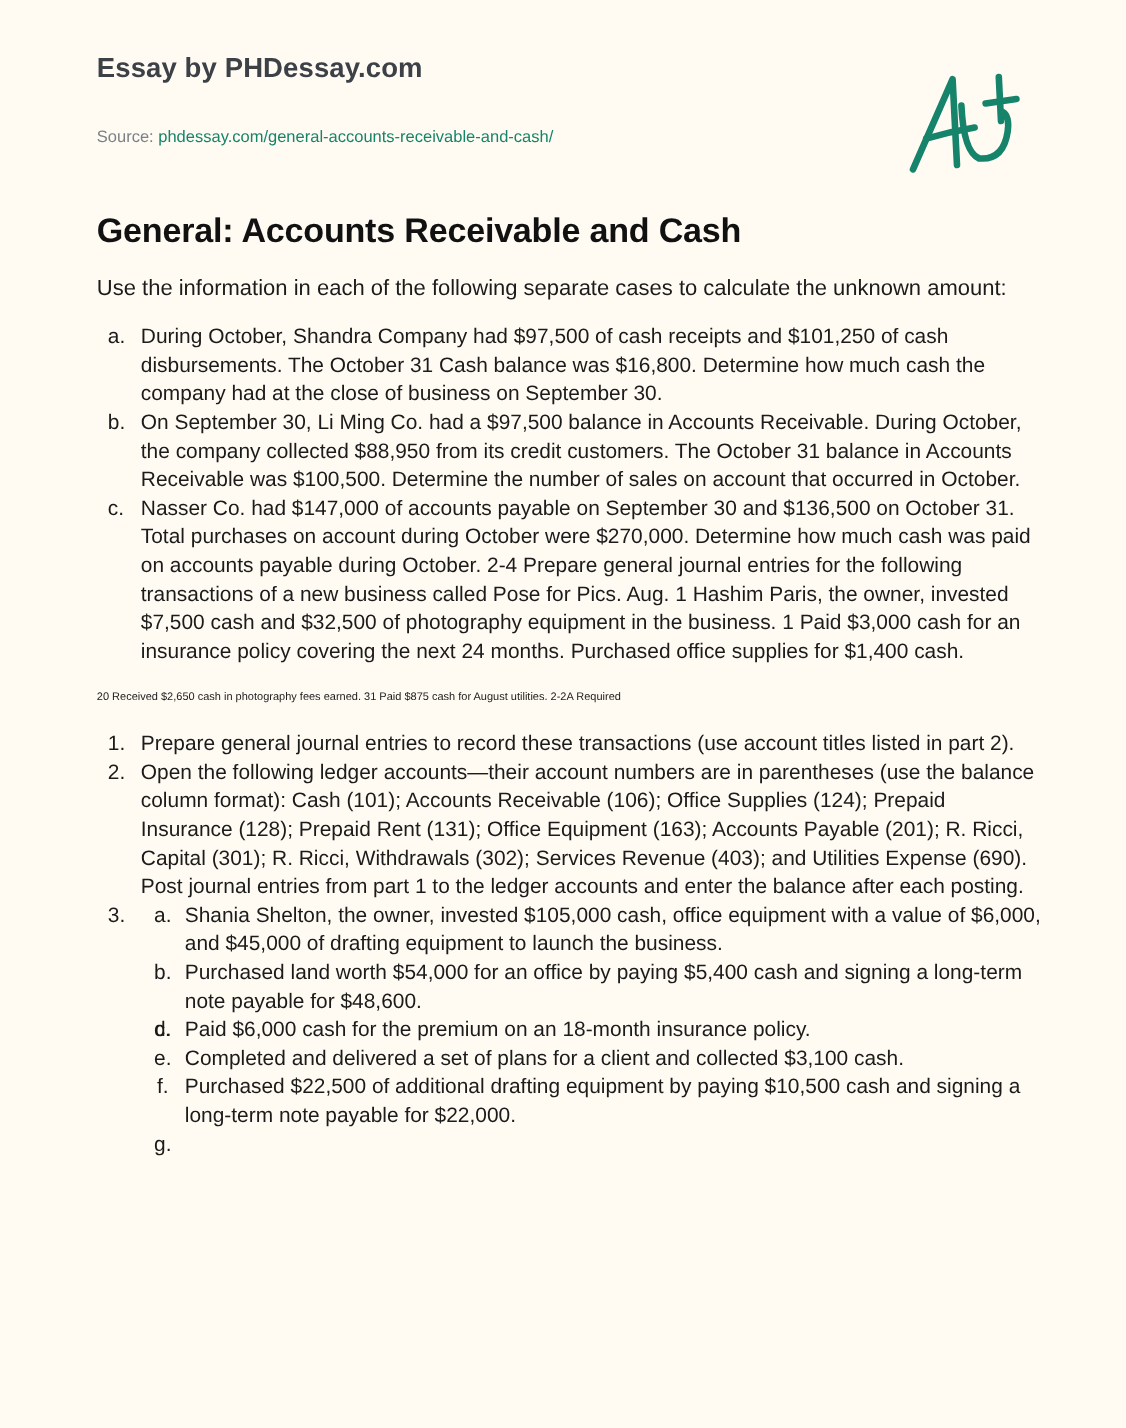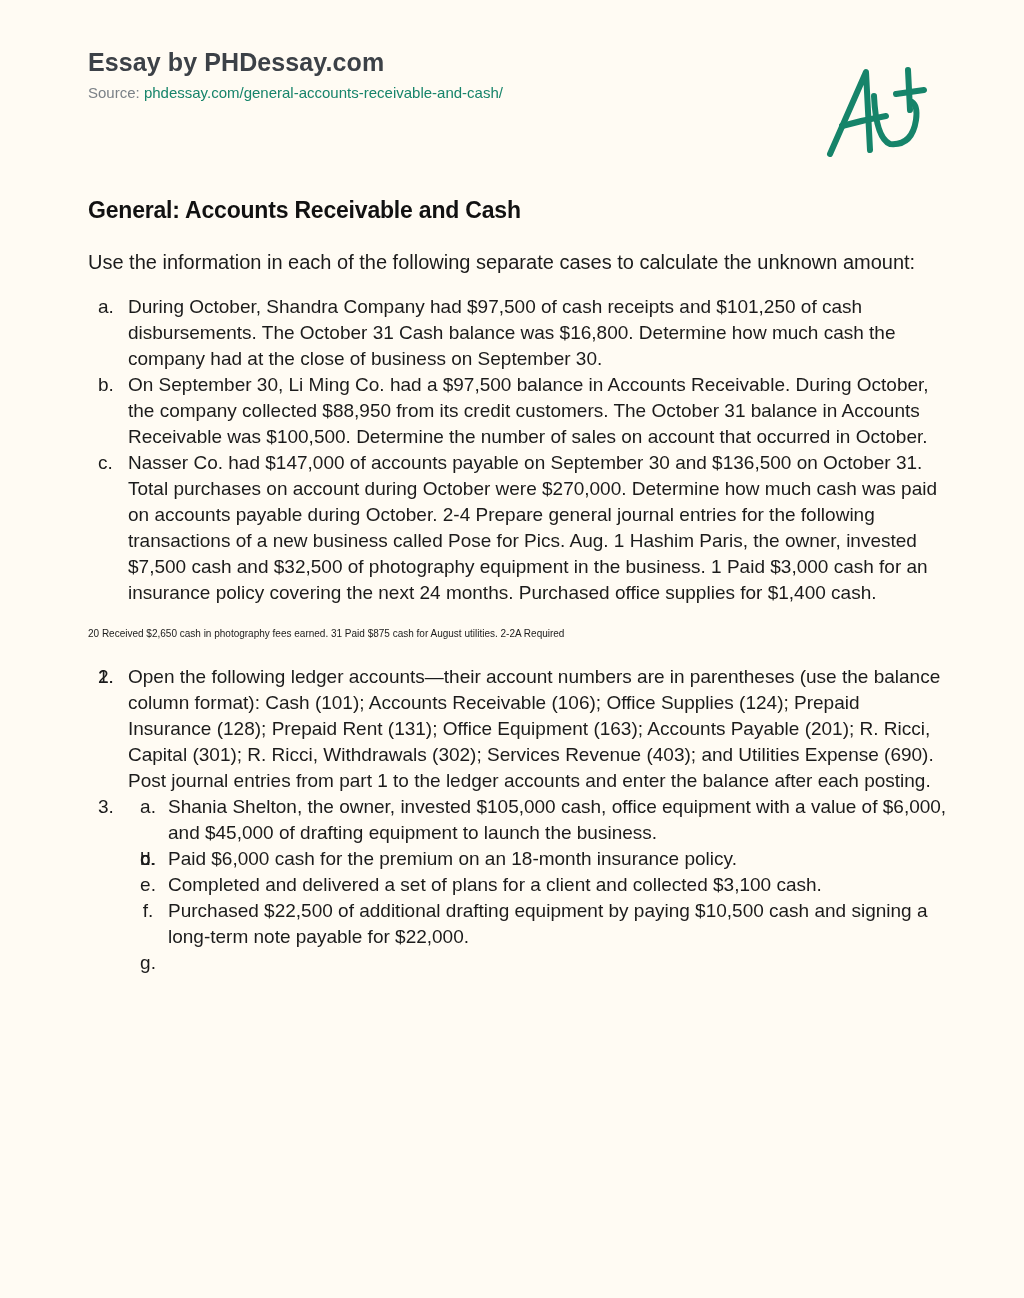--- a/index.html
+++ b/index.html
@@ -27,21 +27,21 @@
       left: 88px;
       top: 48px;
       font-size: 25px;
       font-weight: bold;
       color: #3c4147;
       letter-spacing: 0.1px;
     }
     .source {
       position: absolute;
       left: 88px;
-      top: 84px;
+      top: 116px;
       font-size: 15px;
       color: #7b8187;
     }
     .source a {
       color: #16846a;
       text-decoration: none;
     }
     .logo {
       position: absolute;
       left: 818px;
@@ -52,21 +52,21 @@
     .content {
       position: absolute;
       left: 88px;
       top: 190px;
       width: 860px;
       height: 1060px;
       overflow: hidden;
     }
     h1 {
       margin: 0;
-      font-size: 23px;
+      font-size: 31px;
       font-weight: bold;
       color: #111;
       line-height: 40px;
       letter-spacing: -0.2px;
     }
     .intro {
       margin-top: 22px;
       font-size: 20px;
       line-height: 20px;
       color: #1b1b1b;
@@ -164,34 +164,36 @@
         <span class="marker">c.</span>
         <span>Nasser Co. had $147,000 of accounts payable on September 30 and $136,500 on October 31. Total purchases on account during October were $270,000. Determine how much cash was paid on accounts payable during October. 2-4 Prepare general journal entries for the following transactions of a new business called Pose for Pics. Aug. 1 Hashim Paris, the owner, invested $7,500 cash and $32,500 of photography equipment in the business. 1 Paid $3,000 cash for an insurance policy covering the next 24 months. Purchased office supplies for $1,400 cash.</span>
       </li>
     </ol>
 
     <p class="mid-para">20 Received $2,650 cash in photography fees earned. 31 Paid $875 cash for August utilities. 2-2A Required</p>
 
     <ol class="list-num">
       <li>
         <span class="marker">1.</span>
+        <span>Prepare general journal entries to record these transactions (use account titles listed in part 2).</span>
       </li>
       <li>
         <span class="marker">2.</span>
         <span>Open the following ledger accounts—their account numbers are in parentheses (use the balance column format): Cash (101); Accounts Receivable (106); Office Supplies (124); Prepaid Insurance (128); Prepaid Rent (131); Office Equipment (163); Accounts Payable (201); R. Ricci, Capital (301); R. Ricci, Withdrawals (302); Services Revenue (403); and Utilities Expense (690). Post journal entries from part 1 to the ledger accounts and enter the balance after each posting.</span>
       </li>
       <li>
         <span class="marker">3.</span>
         <ol class="list-sub">
           <li>
             <span class="marker">a.</span>
             <span>Shania Shelton, the owner, invested $105,000 cash, office equipment with a value of $6,000, and $45,000 of drafting equipment to launch the business.</span>
           </li>
           <li>
             <span class="marker">b.</span>
+            <span>Purchased land worth $54,000 for an office by paying $5,400 cash and signing a long-term note payable for $48,600.</span>
           </li>
           <li>
             <span class="marker">c.</span>
           </li>
           <li>
             <span class="marker">d.</span>
             <span>Paid $6,000 cash for the premium on an 18-month insurance policy.</span>
           </li>
           <li>
             <span class="marker">e.</span>

